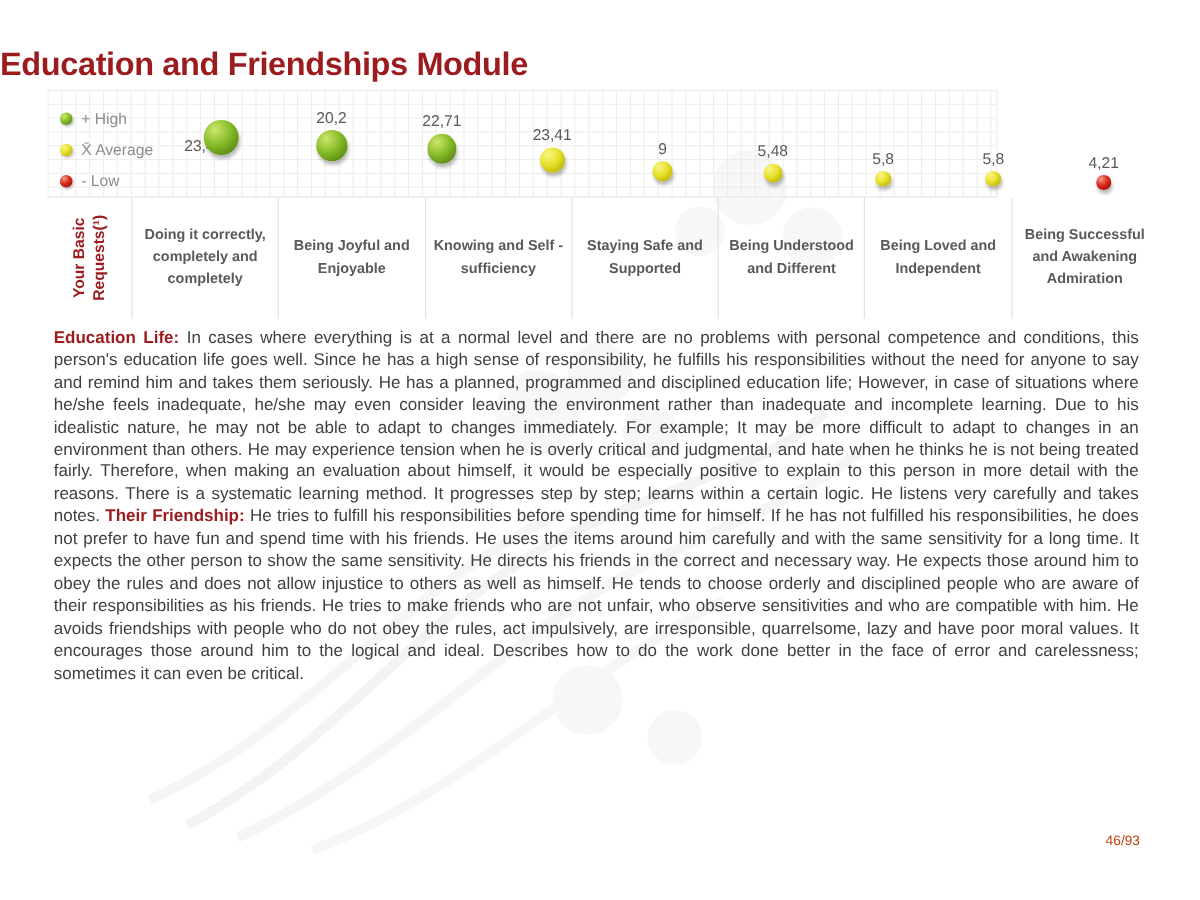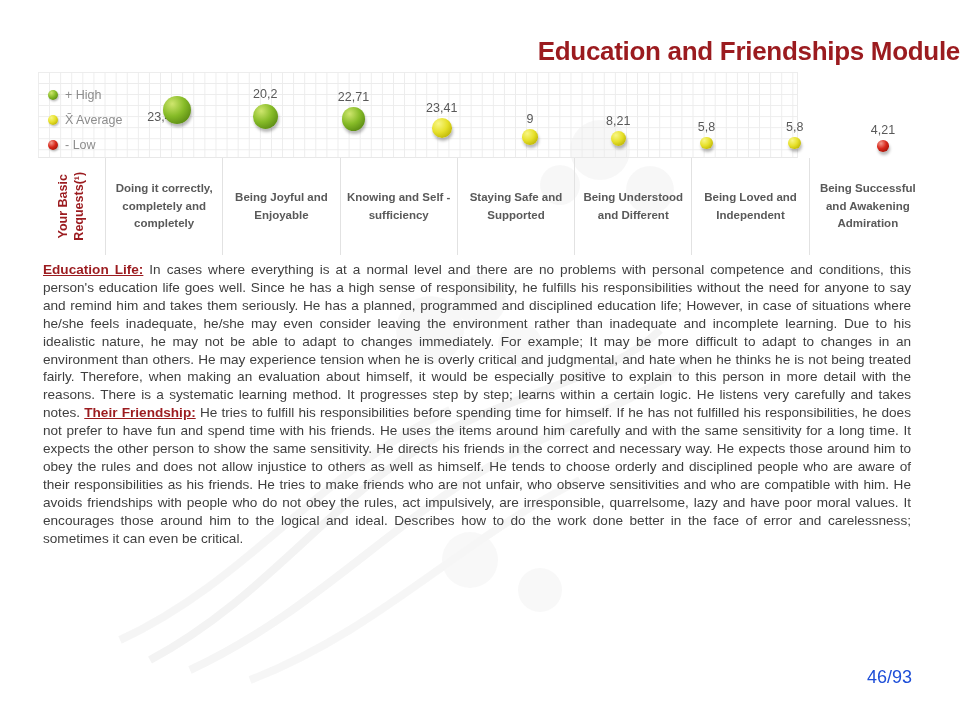--- a/index.html
+++ b/index.html
@@ -5,21 +5,21 @@
   * { margin:0; padding:0; box-sizing:border-box; }
   html,body { background:#fff; }
   .page {
     position:relative; width:960px; height:720px; background:#ffffff;
     font-family:"Liberation Sans","DejaVu Sans",sans-serif; overflow:hidden;
   }
   .wm { position:absolute; left:0; top:0; z-index:0; pointer-events:none; }
   .content { position:absolute; inset:0; z-index:1; }
 
   .page-title {
-    position:absolute; left:0; top:36px; width:100%; text-align:right;
+    position:absolute; left:0; top:36px; width:100%; text-align:left;
     font-size:26px; font-weight:bold; color:#9b1b1f; letter-spacing:-0.3px;
   }
 
   
   .plot {
     position:absolute; left:38px; top:72px; width:760px; height:86px;
     background-image:
       linear-gradient(to right,#ececec 1px,transparent 1px),
       linear-gradient(to bottom,#ececec 1px,transparent 1px);
     background-size:11.1px 11.05px;
@@ -58,24 +58,24 @@
     display:flex; align-items:center; justify-content:center;
     text-align:center; padding:4px 6px;
     font-size:11.5px; font-weight:bold; color:#595959; line-height:1.55;
   }
 
   
   .report-text {
     position:absolute; left:43px; top:261px; width:868px;
     font-size:13.6px; line-height:17.9px; color:#3f3f3f; text-align:justify;
   }
-  .inline-label { color:#9b1b1f; font-weight:bold;text-decoration:underline; }
+  .inline-label { color:#9b1b1f; font-weight:bold; }
 
   .page-number {
-    position:absolute; right:48px; top:667px; font-size:18px; color:#1d4ed8;
+    position:absolute; right:48px; top:667px; font-size:11px; color:#c2410c;
   }
 </style>
 </head>
 <body>
 
 <div class="page">
 
   <svg class="wm" width="960" height="720" viewBox="0 0 960 720">
     <g fill="none" stroke="#f2f2f2" stroke-width="8" opacity="0.9">
       <path d="M150,660 C280,590 340,480 470,420 C560,380 620,370 660,330"></path>
@@ -118,21 +118,21 @@
     <div class="ball-label" style="left: 95px; top: 7.14675px; margin-top: 31px;">23,41</div>
         <div class="ball lv-high" style="left: 125.051px; top: 24.1467px; width: 27.8985px; height: 27.8985px;"></div>
         <div class="ball-label" style="left: 197.25px; top: 14.5137px;">20,2</div>
         <div class="ball lv-high" style="left: 214.665px; top: 31.5137px; width: 25.17px; height: 25.17px;"></div>
         <div class="ball-label" style="left: 285.5px; top: 18.1627px;">22,71</div>
         <div class="ball lv-high" style="left: 303.591px; top: 35.1628px; width: 23.8185px; height: 23.8185px;"></div>
         <div class="ball-label" style="left: 373.75px; top: 29.1787px;">23,41</div>
         <div class="ball lv-average" style="left: 393.881px; top: 46.1787px; width: 19.7385px; height: 19.7385px;"></div>
         <div class="ball-label" style="left: 462px; top: 40.2177px;">9</div>
         <div class="ball lv-average" style="left: 484.175px; top: 57.2177px; width: 15.65px; height: 15.65px;"></div>
-        <div class="ball-label" style="left: 550.25px; top: 42.0307px;">8,21</div>
+        <div class="ball-label" style="left: 550.25px; top: 42.0307px;">5,48</div>
         <div class="ball lv-average" style="left: 572.761px; top: 59.0307px; width: 14.9785px; height: 14.9785px;"></div>
         <div class="ball-label" style="left: 638.5px; top: 47.5617px;">5,8</div>
         <div class="ball lv-average" style="left: 662.035px; top: 64.5617px; width: 12.93px; height: 12.93px;"></div>
         <div class="ball-label" style="left: 726.75px; top: 47.5617px;">5,8</div>
         <div class="ball lv-average" style="left: 750.285px; top: 64.5617px; width: 12.93px; height: 12.93px;"></div>
         <div class="ball-label" style="left: 815px; top: 51.2107px;">4,21</div>
         <div class="ball lv-low" style="left: 839.211px; top: 68.2108px; width: 11.5785px; height: 11.5785px;"></div>
       </div>
 
     <div class="cat-row">

